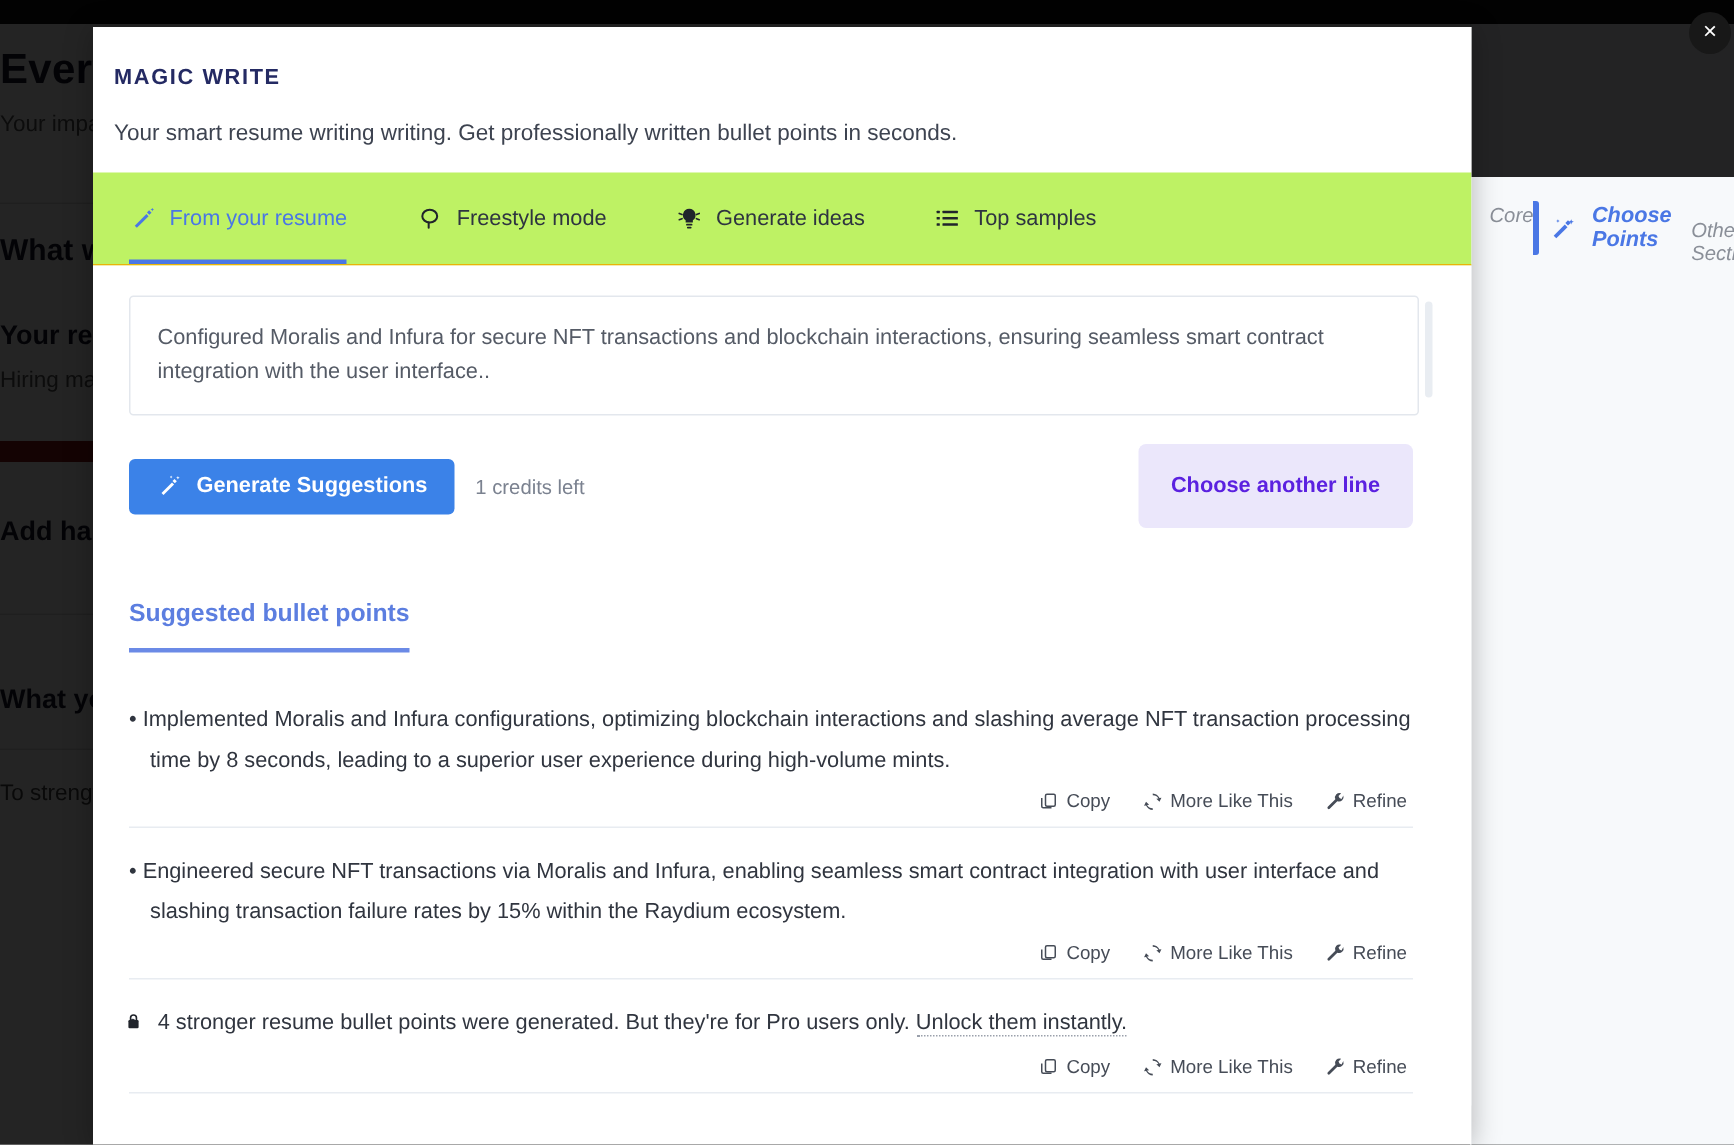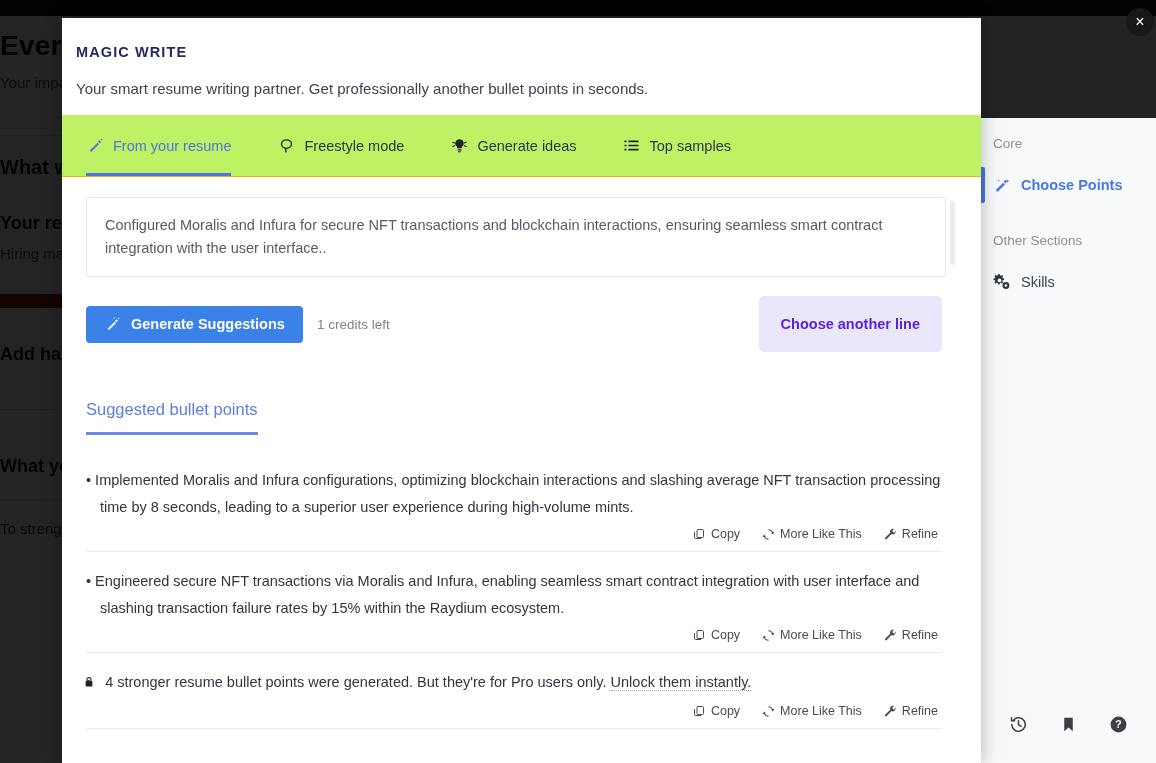--- a/index.html
+++ b/index.html
@@ -119,21 +119,22 @@
   
   .side-panel {
     position: absolute;
     right: 0; top: 118px;
     width: 176px;
     height: 645px;
     background: #f7f9fb;
     border-left: 1px solid #e1e7ee;
     z-index: 20;
     display: flex;
-    flex-direction: column;
+    flex-direction: row;
+    font-style: italic;
   }
   .side-group-label {
     font-size: 13.5px;
     color: #8a8f98;
     padding: 18px 0 0 12px;
   }
   .side-item {
     display: flex;
     align-items: center;
     gap: 10px;
@@ -295,21 +296,21 @@
     border: none;
     border-radius: 5px;
     padding: 0 22px;
     height: 56px;
     cursor: pointer;
   }
 
   .sug-heading-wrap { margin-top: 48px; width: 856px; }
   .sug-heading {
     font-size: 16.5px;
-    font-weight: normal;
+    font-weight: bold;
     color: #5c7ee0;
     display: inline-block;
     padding-bottom: 13px;
     border-bottom: 3px solid #6b8ae6;
   }
 
   .sug-list { margin-top: 16px; width: 856px; }
   .sug-item {
     border-bottom: 1px solid #e8ecf1;
     padding: 16px 0 8px 0;
@@ -445,21 +446,21 @@
         <text x="12" y="17" font-size="14" font-weight="bold" text-anchor="middle" fill="#f7f9fb" font-family="Liberation Sans, sans-serif">?</text>
       </svg>
     </span>
   </div>
 </div>
 
 <div class="modal">
 
   <div class="modal-header">
     <div class="modal-title">MAGIC WRITE</div>
-    <div class="modal-sub">Your smart resume writing partner. Get professionally another bullet points in seconds.</div>
+    <div class="modal-sub">Your smart resume writing writing. Get professionally written bullet points in seconds.</div>
   </div>
 
   <div class="tabs">
     <div class="tab active">
       <span class="tab-icon">
         <svg width="17" height="17" viewBox="0 0 24 24" fill="#4a77e5">
           <path d="M4 19 L15 8 L17 10 L6 21 Z"></path>
           <path d="M15.5 6.5 L17.5 4.5 L19.8 6.8 L17.8 8.8 Z"></path>
           <path d="M20.5 2 l.5 1.3 1.3.5 -1.3.5 -.5 1.3 -.5-1.3 -1.3-.5 1.3-.5z"></path>
         </svg>

